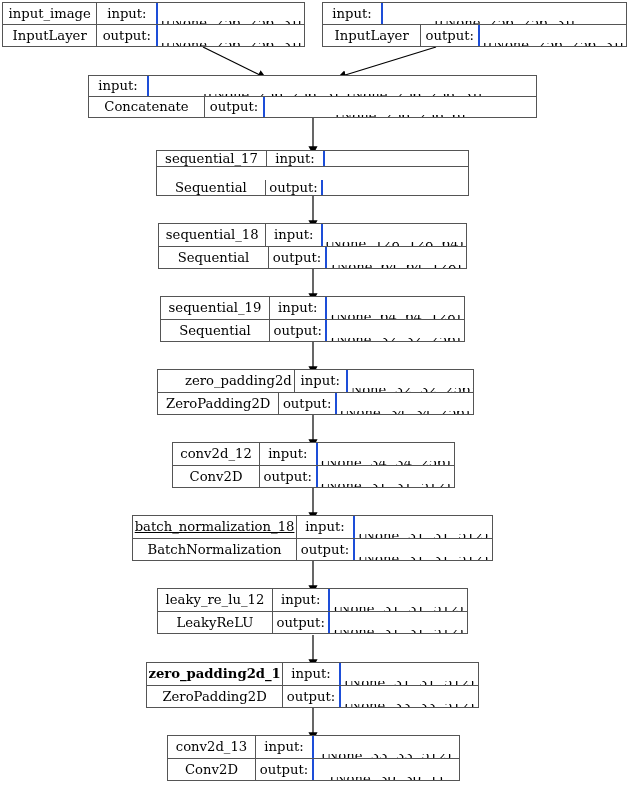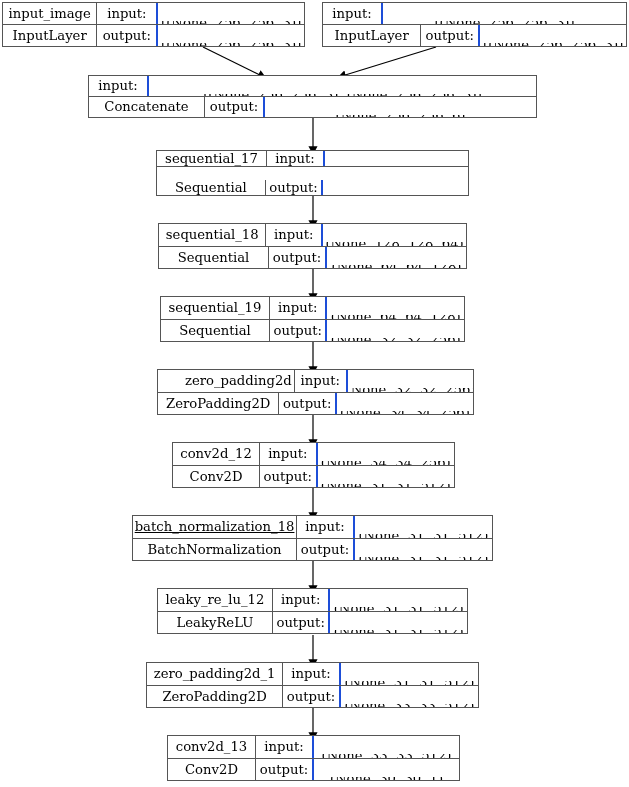--- a/index.html
+++ b/index.html
@@ -233,21 +233,21 @@
     </div>
     <div class="row">
       <div class="cell name" style="width:116px;">LeakyReLU</div>
       <div class="cell io" style="width:58px;">output:</div>
       <div class="cell shape">(None, 31, 31, 512)</div>
     </div>
   </div>
 
   <div class="node" style="left:146px; top:662px; width:333px; height:46px;">
     <div class="row top">
-      <div class="cell name" style="width:137px;">zero_padding2d_1</div>
+      <div class="cell name" style="width:137px;font-weight:bold;">zero_padding2d_1</div>
       <div class="cell io" style="width:58px;">input:</div>
       <div class="cell shape">(None, 31, 31, 512)</div>
     </div>
     <div class="row">
       <div class="cell name" style="width:137px;">ZeroPadding2D</div>
       <div class="cell io" style="width:58px;">output:</div>
       <div class="cell shape">(None, 33, 33, 512)</div>
     </div>
   </div>
 

